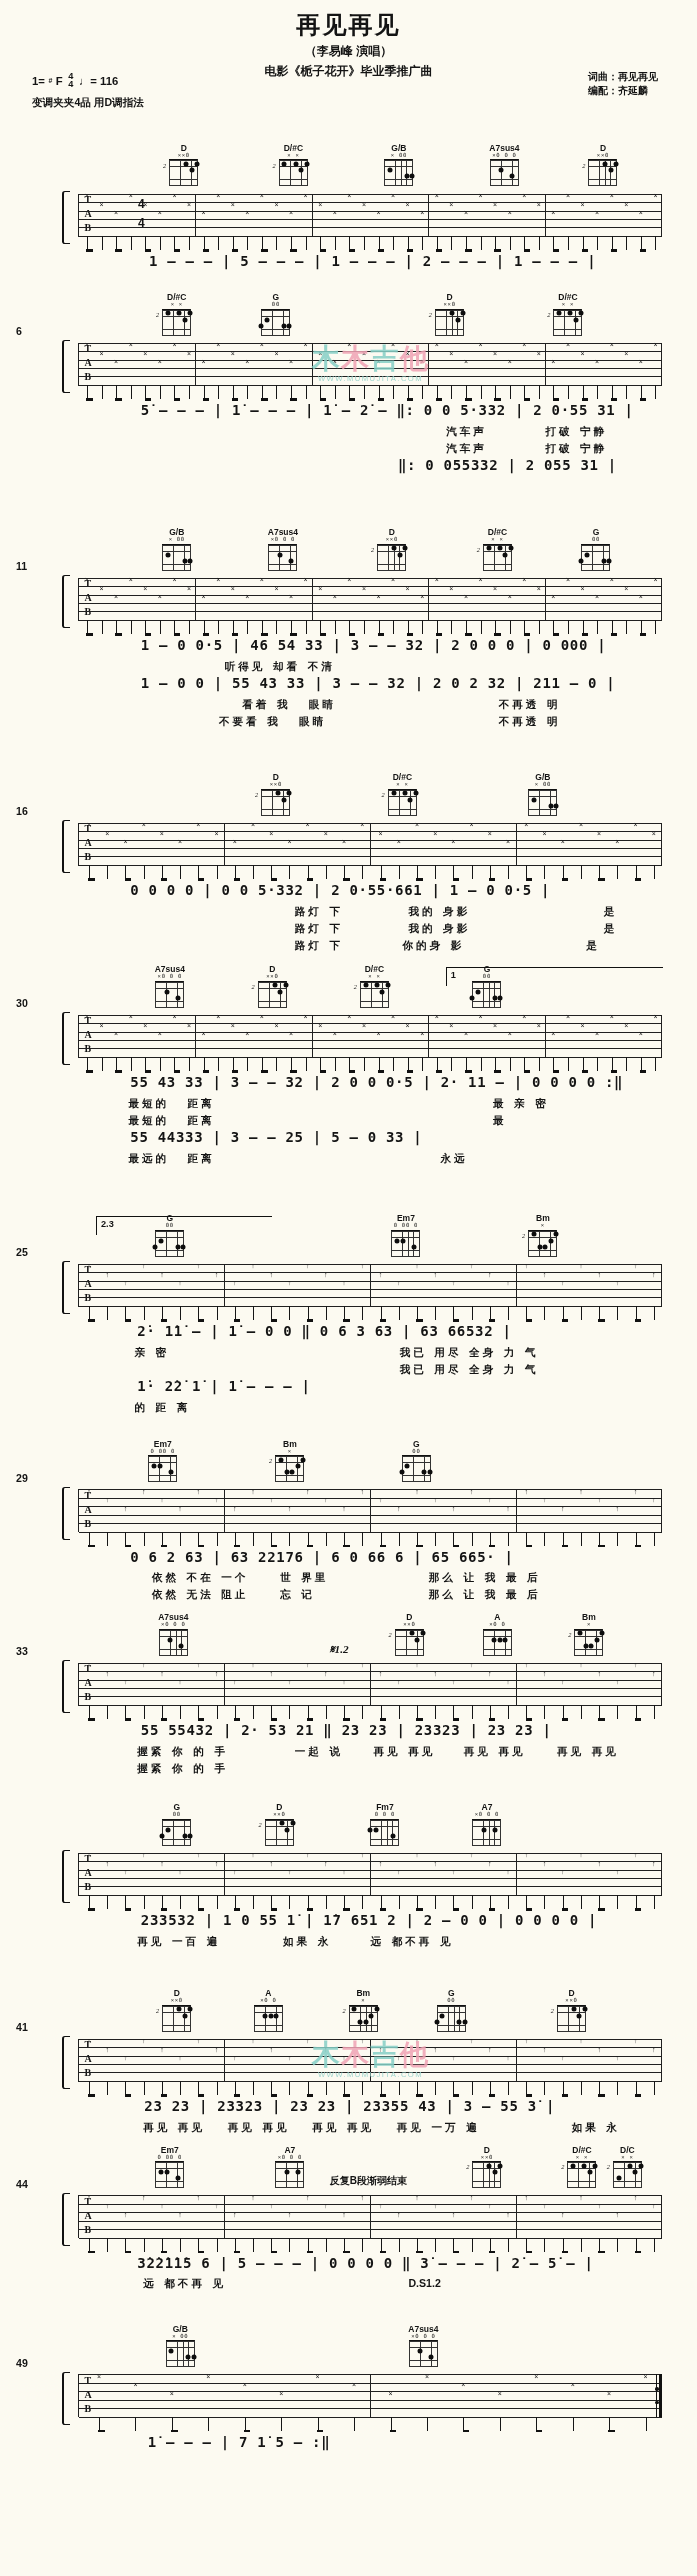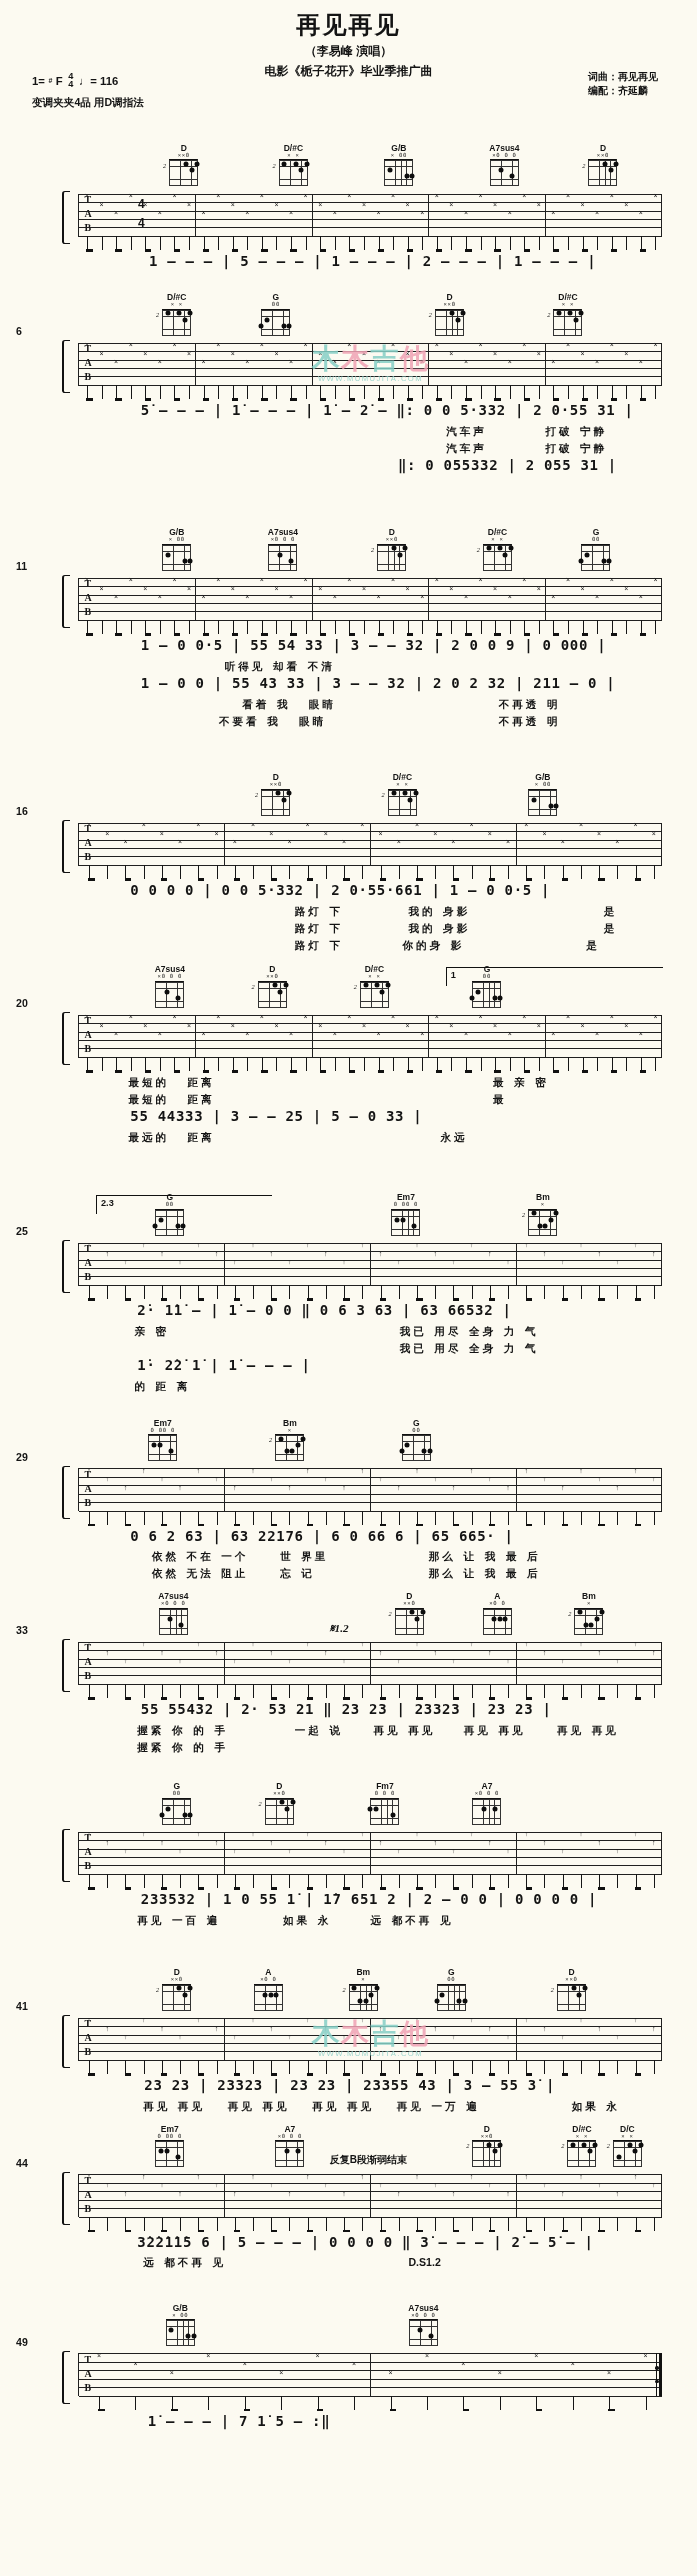--- a/index.html
+++ b/index.html
@@ -599,21 +599,21 @@
         <div class="foot" style="left: calc(91.375% - 0.7px);"></div>
         <span class="mark" style="left: 93.875%; top: 12.7px;">×</span>
         <div class="stem" style="left: 93.875%;"></div>
         <span class="mark" style="left: 96.375%; top: 21px;">×</span>
         <div class="stem" style="left: 96.375%;"></div>
         <div class="foot" style="left: calc(96.375% - 0.7px);"></div>
         <span class="mark" style="left: 98.875%; top: 4.2px;">×</span>
         <div class="stem" style="left: 98.875%;"></div>
       </div>
       <div class="notation">
-        <span style="left: 10.6%;">1 – 0 0·5 | 55 54 33 | 3 – – 32 | 2 0 0 9  | 0 000 |</span>
+        <span style="left: 10.6%;">1 – 0 0·5 | 46 54 33 | 3 – – 32 | 2 0 0 0  | 0 000 |</span>
       </div>
       <div class="lyr">
         <span style="left: 25%;">听 得 见　却 看　不 清</span>
       </div>
       <div class="notation">
         <span style="left: 10.6%;">1 – 0 0  | 55 43 33 | 3 – – 32 | 2 0 2 32 | 211 – 0 |</span>
       </div>
       <div class="lyr">
         <span style="left: 28%;">看 着　我　　眼 睛</span>
         <span style="left: 72%;">不 再 透　明</span>
@@ -808,21 +808,21 @@
         <div class="chord" style="left: 66.8%;">
           <div class="cname">G</div>
           <div class="ctop">  00</div>
           <div class="cgrid">
             <div class="cdot" style="left: 0px; top: 16px;"></div>
             <div class="cdot" style="left: 5.6px; top: 10px;"></div>
             <div class="cdot" style="left: 22.5px; top: 16px;"></div>
             <div class="cdot" style="left: 28px; top: 16px;"></div>
           </div>
         </div>
-        <div class="mnum" style="left: -63px;">20</div>
+        <div class="mnum" style="left: -63px;">30</div>
       </div>
       <div class="staff">
         <div class="bracket"></div>
         <div class="tabL" style="top: 7px;">T</div>
         <div class="tabL" style="top: 21px;">A</div>
         <div class="tabL" style="top: 35px;">B</div>
         <div class="sline" style="top: 5.6px;"></div>
         <div class="sline" style="top: 14px;"></div>
         <div class="sline" style="top: 22.5px;"></div>
         <div class="sline" style="top: 31px;"></div>
@@ -928,20 +928,23 @@
         <div class="stem" style="left: 91.375%;"></div>
         <div class="foot" style="left: calc(91.375% - 0.7px);"></div>
         <span class="mark" style="left: 93.875%; top: 12.7px;">×</span>
         <div class="stem" style="left: 93.875%;"></div>
         <span class="mark" style="left: 96.375%; top: 21px;">×</span>
         <div class="stem" style="left: 96.375%;"></div>
         <div class="foot" style="left: calc(96.375% - 0.7px);"></div>
         <span class="mark" style="left: 98.875%; top: 4.2px;">×</span>
         <div class="stem" style="left: 98.875%;"></div>
       </div>
+      <div class="notation">
+        <span style="left: 8.8%;">55 43 33 | 3 – – 32 | 2 0 0 0·5 | 2· 11 – | 0 0 0 0 :‖</span>
+      </div>
       <div class="lyr">
         <span style="left: 8.5%;">最 短 的　　距 离</span>
         <span style="left: 71%;">最　亲　密</span>
       </div>
       <div class="lyr">
         <span style="left: 8.5%;">最 短 的　　距 离</span>
         <span style="left: 71%;">最</span>
       </div>
       <div class="notation">
         <span style="left: 8.8%;">55 44333 | 3 – – 25 | 5 – 0 33 |</span>

